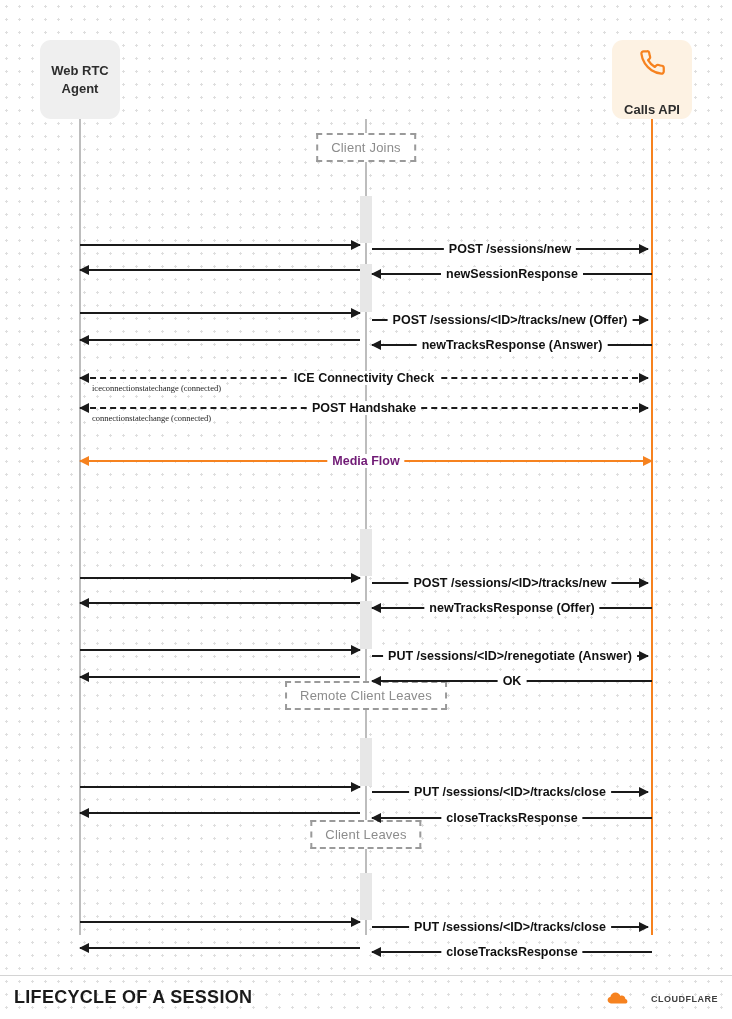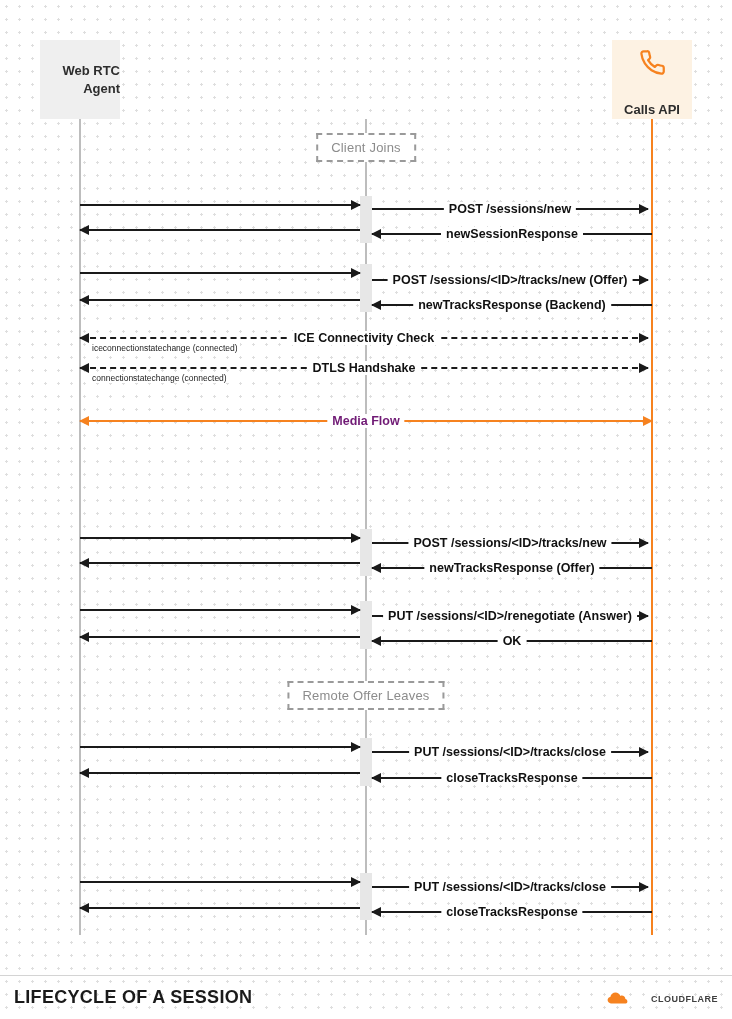--- a/index.html
+++ b/index.html
@@ -8,49 +8,49 @@
     position:relative; width:732px; height:1019px; margin:0 auto;
     background:#fff;
     background-image:radial-gradient(circle,#dedede 1.1px,transparent 1.1px);
     background-size:13px 13px;
     font-family:"Liberation Sans",sans-serif;
     overflow:hidden;
   }
   .actor{
     position:absolute; top:40px; width:80px; height:79px;
     background:#efefef; display:flex; align-items:center; justify-content:center;
-    text-align:right; font-weight:700; font-size:13px; color:#2d2d2d; line-height:1.35;
+    text-align:center; font-weight:700; font-size:13px; color:#2d2d2d; line-height:1.35;border-radius:11px;
   }
   .actor.calls{ background:#fdf2e3; flex-direction:column; gap:20px; padding-top:8px; }
   .lifeline{ position:absolute; top:119px; width:2px; height:816px; background:#bdbdbd; }
   .lifeline.orange{ background:#f6821f; }
   .act{ position:absolute; left:360px; width:12px; background:#e7e7e7; }
   .phase{
     position:absolute; left:366px; transform:translateX(-50%);
     border:2px dashed #9a9a9a; background:#fff; color:#8c8c8c;
     font-size:13px; padding:5px 13px; white-space:nowrap; letter-spacing:.2px;
   }
-  .msg{ position:absolute; height:0; border-top:2px solid #1a1a1a; }
+  .msg{ position:absolute; height:0; border-top:2px solid #1a1a1a;margin-top:40px; }
   .msg.dashed{ border-top-style:dashed; }
   .msg.orange{ border-top-color:#f6821f; }
   .head{ position:absolute; top:-6px; width:0; height:0;
          border-top:5px solid transparent; border-bottom:5px solid transparent; }
   .head.r{ right:-1px; border-left:10px solid #1a1a1a; }
   .head.l{ left:-1px; border-right:10px solid #1a1a1a; }
   .orange .head.r{ border-left-color:#f6821f; }
   .orange .head.l{ border-right-color:#f6821f; }
   .lbl{
     position:absolute; left:50%; top:-1px; transform:translate(-50%,-50%);
     background:#fff; padding:0 5px; font-weight:700; font-size:12.5px;
     white-space:nowrap; color:#111;
   }
   .orange .lbl{ color:#701a75; }
   .note{
     position:absolute; left:10px; top:4px; font-size:8.5px; color:#222;
-    white-space:nowrap; font-weight:400; background:#fff; padding:0 2px;
+    white-space:nowrap; font-weight:400; background:#fff; padding:0 2px;font-family:Liberation Serif, serif;
   }
   .footer-line{ position:absolute; left:0; top:975px; width:732px; height:1px; background:#d4d4d4; }
   .footer-title{ position:absolute; left:14px; top:987px; font-size:18px; font-weight:800;
                  color:#1a1a1a; letter-spacing:.3px; }
   .brand{ position:absolute; right:14px; top:990px; display:flex; align-items:center; gap:22px; }
   .brand-text{ font-size:9px; font-weight:700; color:#3f3f3f; letter-spacing:.5px; }
 </style>
 </head>
 <body>
 
@@ -73,21 +73,22 @@
   <div class="lifeline orange" style="left:651px"></div>
 
   <div class="act" style="top:196px;height:47px"></div>
   <div class="act" style="top:264px;height:48px"></div>
   <div class="act" style="top:529px;height:47px"></div>
   <div class="act" style="top:601px;height:48px"></div>
   <div class="act" style="top:738px;height:48px"></div>
   <div class="act" style="top:873px;height:47px"></div>
 
   <div class="phase" style="top:133px">Client Joins</div>
-  <div class="phase" style="top:681px">Remote Offer Leaves</div>
+  <div class="phase" style="top:681px">Remote Client Leaves</div>
+  <div class="phase" style="top:820px">Client Leaves</div>
 
   <div class="msg" style="top:204px;left:80px;width:280px">
       <span class="head r"></span>
     </div>
   <div class="msg" style="top:208px;left:372px;width:276px">
     <span class="head r"></span>
     <span class="lbl">POST /sessions/new</span>
   </div>
   <div class="msg" style="top:233px;left:372px;width:280px">
     <span class="head l"></span>
@@ -99,36 +100,36 @@
 
   <div class="msg" style="top:272px;left:80px;width:280px">
       <span class="head r"></span>
     </div>
   <div class="msg" style="top:279px;left:372px;width:276px">
     <span class="head r"></span>
     <span class="lbl">POST /sessions/&lt;ID&gt;/tracks/new (Offer)</span>
   </div>
   <div class="msg" style="top:304px;left:372px;width:280px">
     <span class="head l"></span>
-    <span class="lbl">newTracksResponse (Backend)</span>
+    <span class="lbl">newTracksResponse (Answer)</span>
   </div>
   <div class="msg" style="top:299px;left:80px;width:280px">
       <span class="head l"></span>
     </div>
 
   <div class="msg dashed" style="top:337px;left:80px;width:568px">
     <span class="head l"></span>
     <span class="head r"></span>
     <span class="lbl">ICE Connectivity Check</span>
     <span class="note">iceconnectionstatechange (connected)</span>
   </div>
   <div class="msg dashed" style="top:367px;left:80px;width:568px">
     <span class="head l"></span>
     <span class="head r"></span>
-    <span class="lbl">DTLS Handshake</span>
+    <span class="lbl">POST Handshake</span>
     <span class="note">connectionstatechange (connected)</span>
   </div>
 
   <div class="msg orange" style="top:420px;left:80px;width:572px">
     <span class="head l"></span>
     <span class="head r"></span>
     <span class="lbl">Media Flow</span>
   </div>
 
   <div class="msg" style="top:537px;left:80px;width:280px">

